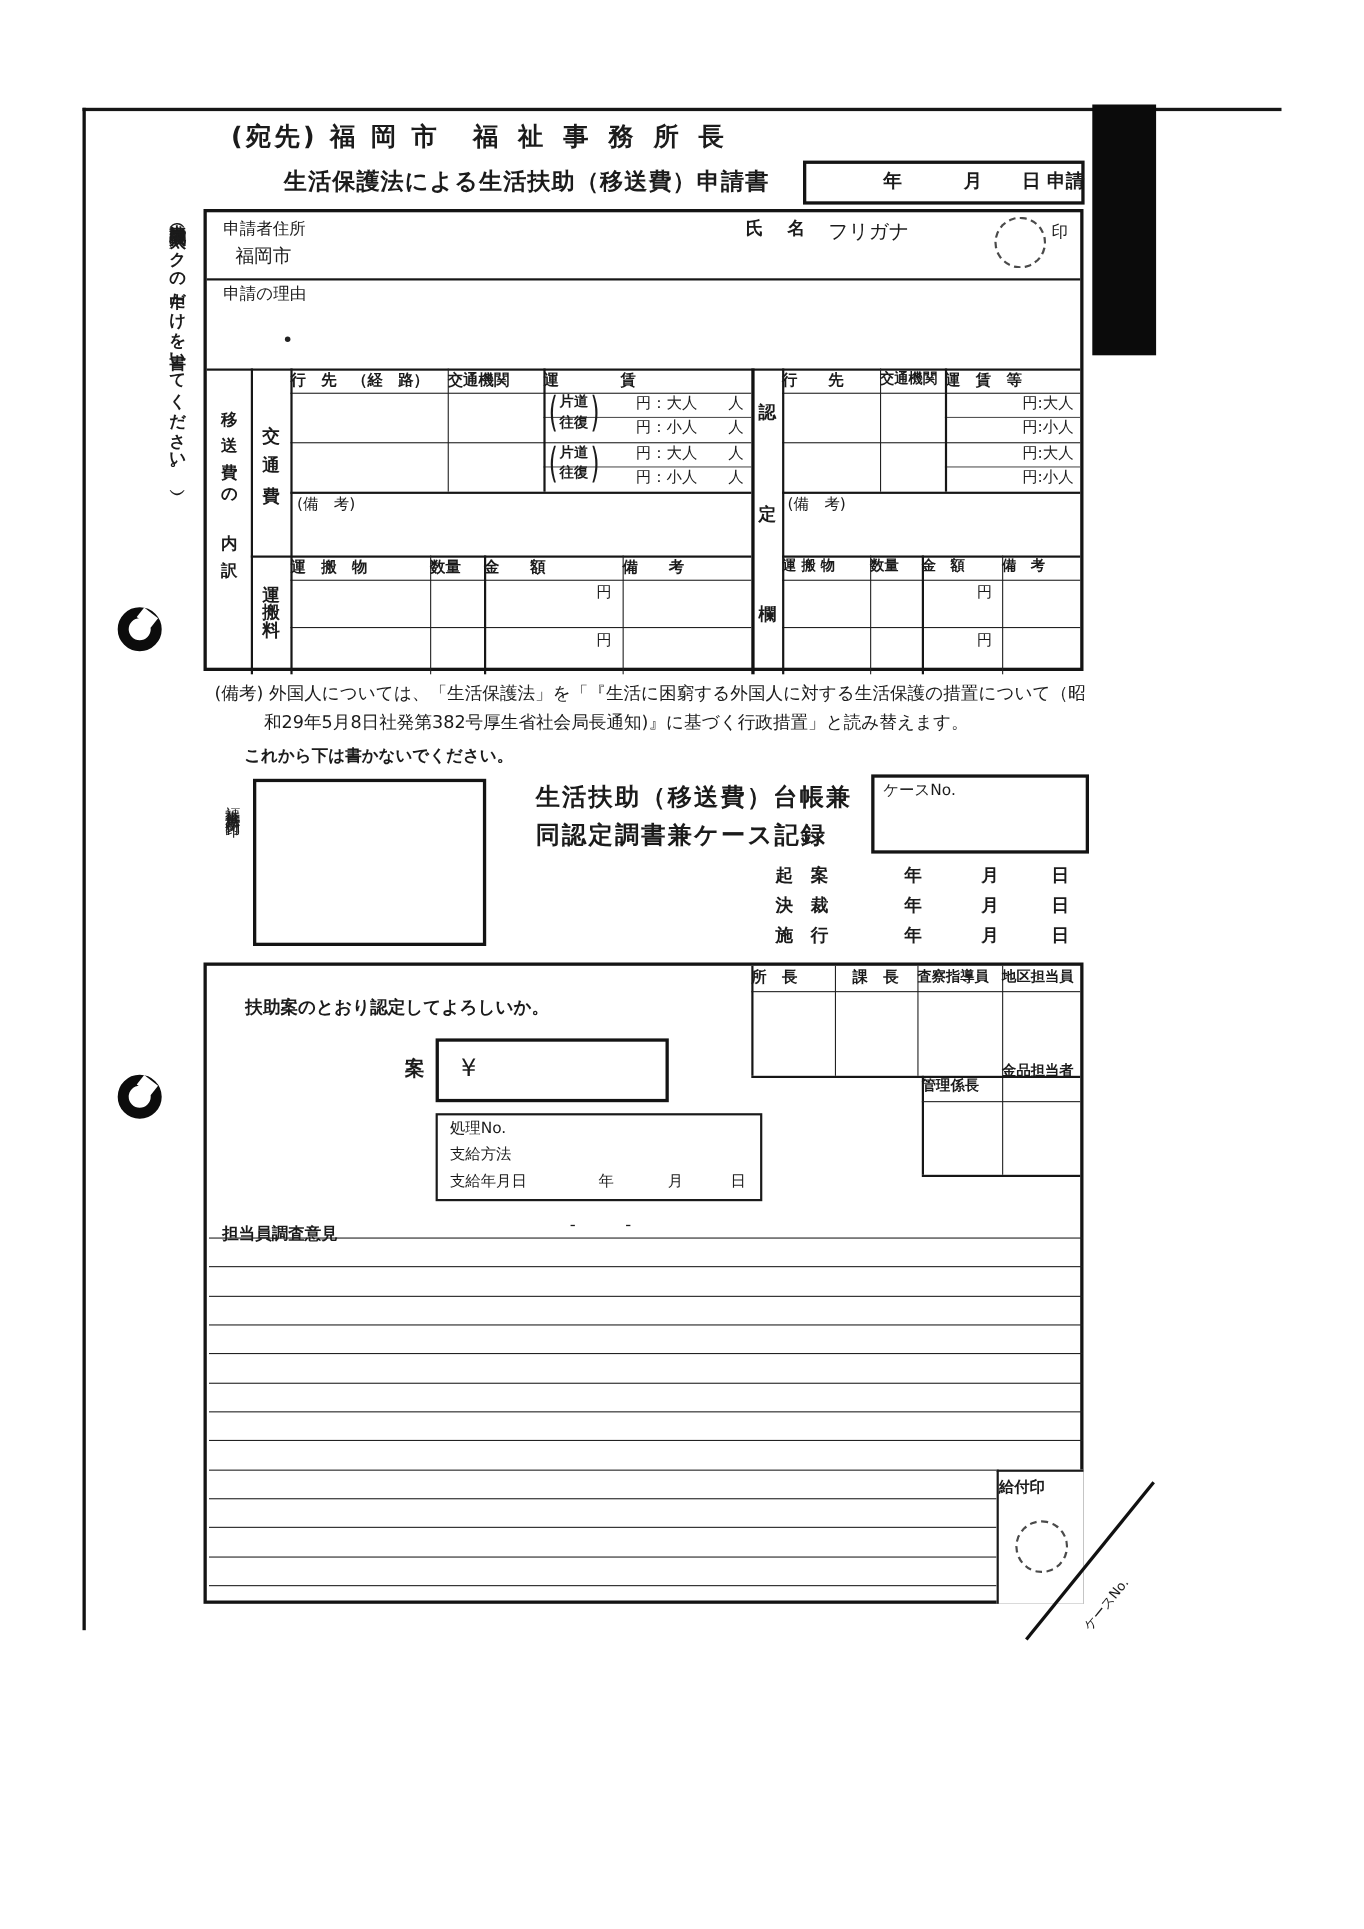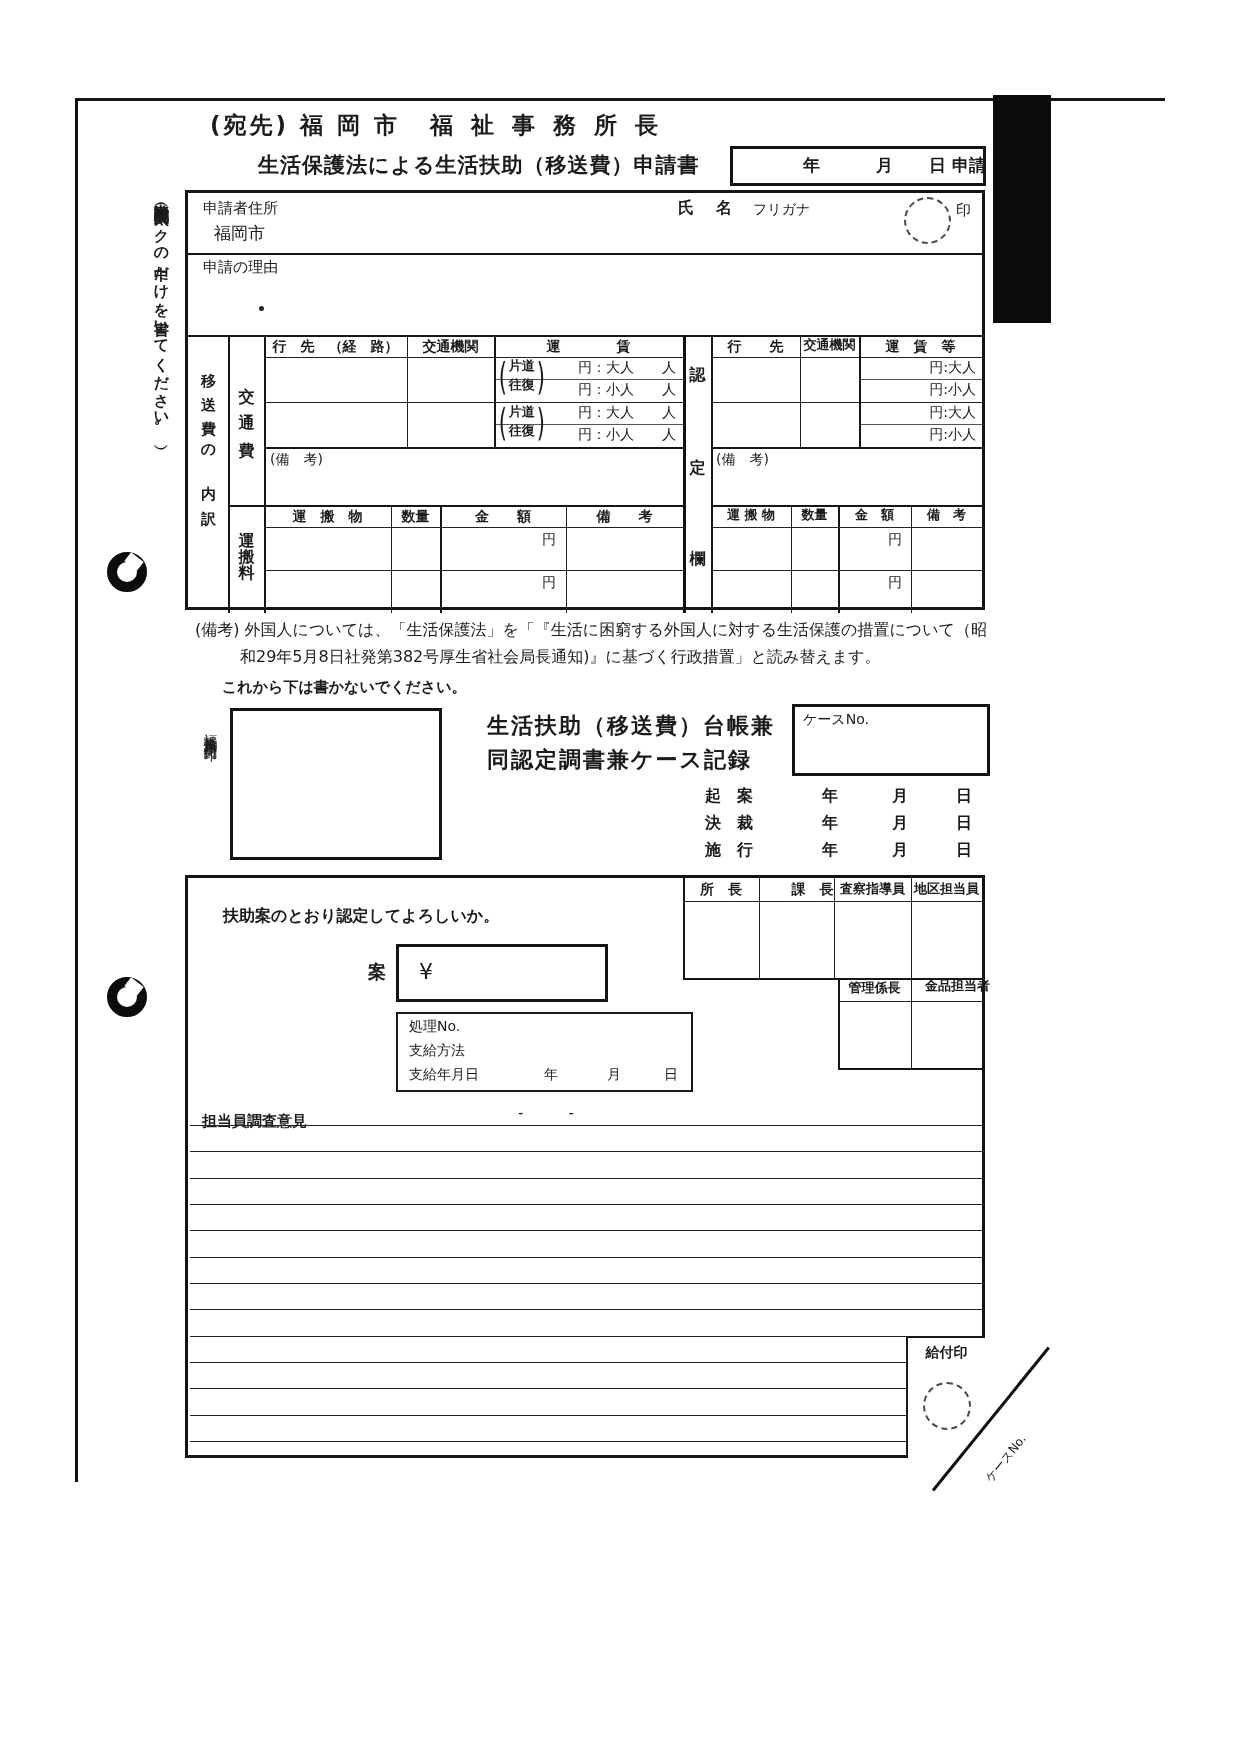--- a/index.html
+++ b/index.html
@@ -1,19 +1,19 @@
 <!DOCTYPE html>
 <html><head>
 <meta charset="utf-8">
 <style>
   html,body{margin:0;padding:0;background:#e8e8e8;}
   .page{position:relative;width:1240px;height:1754px;background:#ffffff;margin:0 auto;
         font-family:"DejaVu Sans",sans-serif;color:#1b1b1b;overflow:hidden;}
   .t{position:absolute;white-space:nowrap;line-height:1.15;}
-  .c{text-align:center;}
+  .c{text-align:left;}
   .r{text-align:right;}
   .hl{position:absolute;background:#161616;height:2px;}
   .hl1{position:absolute;background:#222;height:1px;}
   .hlx{position:absolute;background:#555;height:1px;}
   .vl{position:absolute;background:#161616;width:2px;}
   .vl1{position:absolute;background:#222;width:1px;}
   .vl3{position:absolute;background:#111;width:3px;}
   .box3{position:absolute;border:3px solid #141414;box-sizing:border-box;background:#fff;}
   .box2{position:absolute;border:2px solid #1a1a1a;box-sizing:border-box;background:#fff;}
   .vwrap{position:absolute;display:flex;justify-content:center;overflow:hidden;}
@@ -55,21 +55,21 @@
 
   <div class="vwrap" style="left:148px;top:192px;width:26px;height:420px;">
     <span class="vtext" style="font-size:15px;letter-spacing:1px;font-weight:600;">申請者記入欄（太ワクの中だけを書いてください。）</span>
   </div>
 
   <div class="box3" style="left:185px;top:190px;width:800px;height:420px;">
 
     <div class="hl" style="left:0;top:60px;width:794px;"></div>
     <div class="t" style="left:15px;top:7px;font-size:15px;">申請者住所</div>
     <div class="t lbl" style="left:490px;top:6px;font-size:16px;letter-spacing:3px;">氏　名</div>
-    <div class="t" style="left:565px;top:8px;font-size:14px;">フリガナ</div>
+    <div class="t" style="left:565px;top:8px;font-size:18px;">フリガナ</div>
     <div class="dashcircle" style="left:716px;top:4px;width:47px;height:47px;"></div>
     <div class="t" style="left:768px;top:9px;font-size:15px;">印</div>
     <div class="t" style="left:26px;top:31px;font-size:17px;">福岡市</div>
 
     <div class="t" style="left:15px;top:66px;font-size:15px;">申請の理由</div>
     <div style="position:absolute;left:71px;top:113px;width:5px;height:5px;background:#222;border-radius:50%;"></div>
 
     <div class="hl" style="left:0;top:142px;width:794px;"></div>
     <div class="hl1" style="left:76px;top:164px;width:419px;"></div>
     <div class="hl1" style="left:523px;top:164px;width:271px;"></div>
@@ -209,21 +209,21 @@
     <div class="hl" style="left:495px;top:100px;width:299px;"></div>
     <div class="t c lbl" style="left:495px;top:3px;width:76px;font-size:14px;">所　長</div>
     <div class="t c lbl" style="left:571px;top:3px;width:75px;font-size:14px;padding-left:16px;">課　長</div>
     <div class="t c lbl" style="left:646px;top:4px;width:77px;font-size:13px;">査察指導員</div>
     <div class="t c lbl" style="left:723px;top:4px;width:71px;font-size:13px;">地区担当員</div>
 
     <div class="vl" style="left:650px;top:100px;height:90px;"></div>
     <div class="hl1" style="left:650px;top:123px;width:144px;"></div>
     <div class="hl" style="left:650px;top:190px;width:144px;"></div>
     <div class="t c lbl" style="left:650px;top:103px;width:73px;font-size:13px;">管理係長</div>
-    <div class="t c lbl" style="left:723px;top:101px;width:93px;font-size:13px;">金品担当者</div>
+    <div class="t c lbl" style="left:723px;top:89px;width:93px;font-size:13px;">金品担当者</div>
 
     <div class="t lbl" style="left:35px;top:29px;font-size:16px;">扶助案のとおり認定してよろしいか。</div>
     <div class="t lbl" style="left:180px;top:84px;font-size:18px;">案</div>
     <div class="box3" style="left:208px;top:66px;width:212px;height:58px;">
       <span class="t" style="left:20px;top:12px;font-size:22px;">¥</span>
     </div>
 
     <div class="box2" style="left:208px;top:134px;width:297px;height:80px;">
       <span class="t" style="left:11px;top:4px;font-size:14px;">処理No.</span>
       <span class="t" style="left:11px;top:28px;font-size:14px;">支給方法</span>

